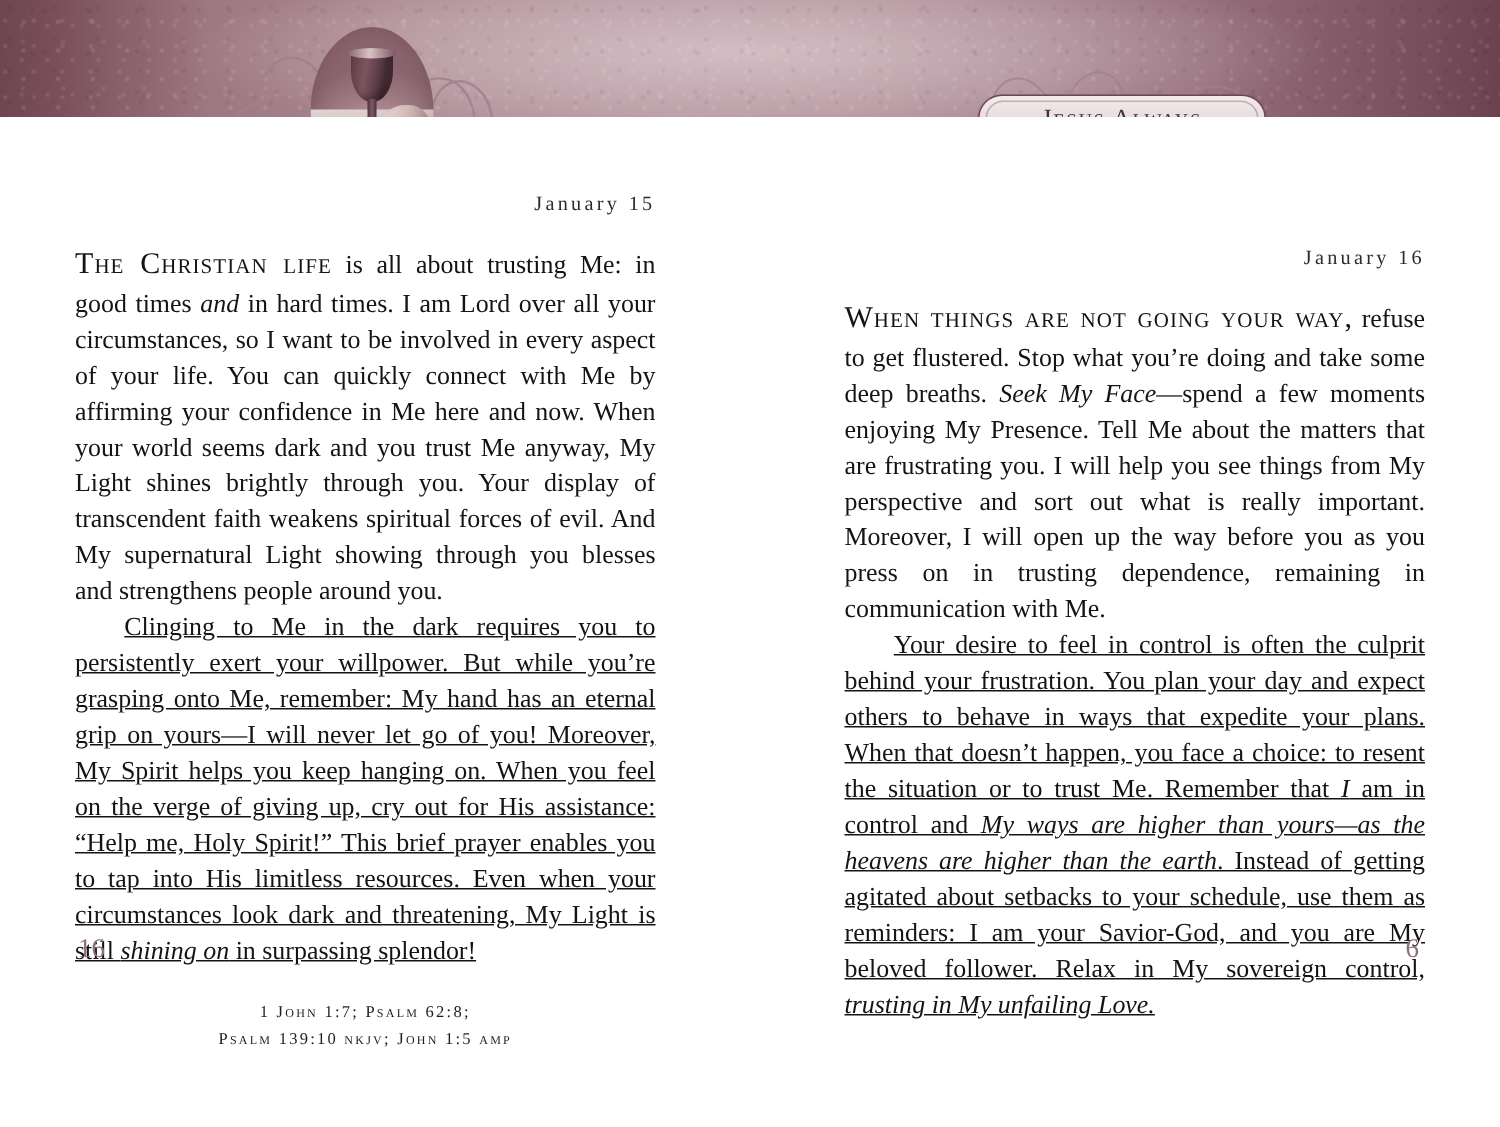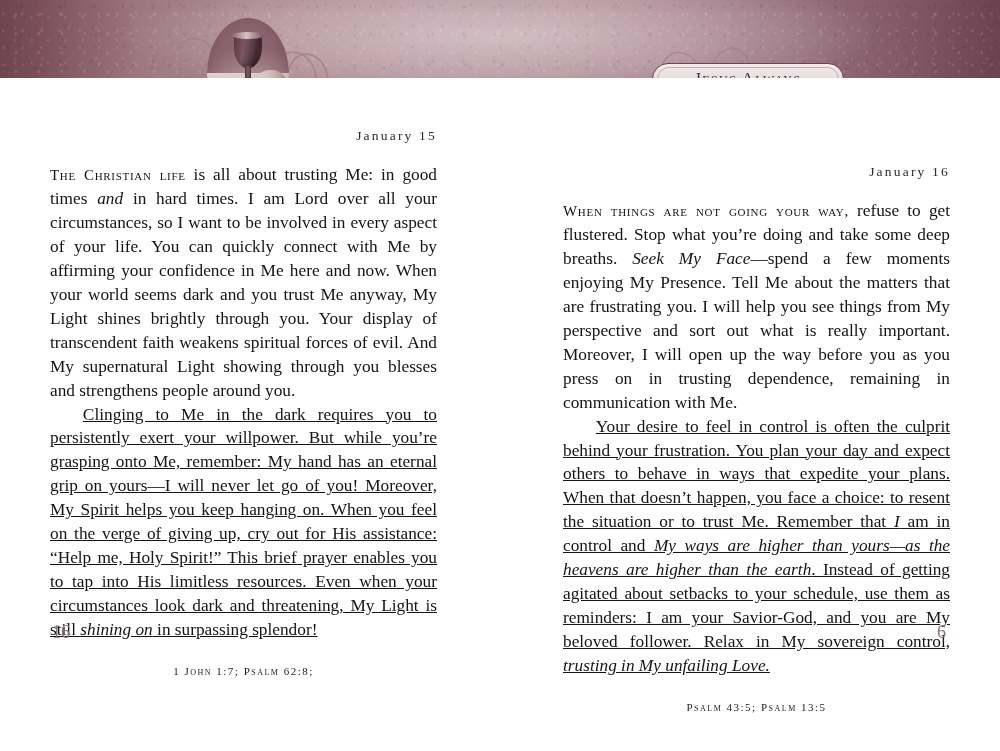--- a/index.html
+++ b/index.html
@@ -200,21 +200,21 @@
     text-align: justify;
     text-justify: inter-word;
     color: #141414;
     hyphens: manual;
   }
   .devotional p + p { text-indent: 1.9em; text-decoration: underline; }
 
   .smallcaps-open {
     font-variant: small-caps;
     letter-spacing: .7px;
-    font-size: 15px;
+    font-size: 20px;
   }
   .devotional em, .devotional i { font-style: italic; }
 
   .refs {
     margin-top: 21px;
     text-align: center;
     font-variant: small-caps;
     font-size: 11px;
     letter-spacing: 1.5px;
     line-height: 1.62;
@@ -283,29 +283,29 @@
 <div class="page">
 
   <div class="column left">
     <div class="date-line">January 15</div>
     <div class="devotional">
       <p><span class="smallcaps-open">The Christian life</span><span> is all about trusting Me: in good times <i>and</i> in hard times. I am Lord over all your circumstances, so I want to be involved in every aspect of your life. You can quickly connect with Me by affirming your confidence in Me here and now. When your world seems dark and you trust Me anyway, My Light shines brightly through you. Your display of transcendent faith weakens spiritual forces of evil. And My supernatural Light showing through you blesses and strengthens people around you.</span></p>
       <p>Clinging to Me in the dark requires you to persistently exert your willpower. But while you’re grasping onto Me, remember: My hand has an eternal grip on yours—I will never let go of you! Moreover, My Spirit helps you keep hanging on. When you feel on the verge of giving up, cry out for His assistance: “Help me, Holy Spirit!” This brief prayer enables you to tap into His limitless resources. Even when your circumstances look dark and threatening, My Light is still <i>shining on</i> in surpassing splendor!</p>
     </div>
     <div class="refs">
       <div>1 John 1:7; Psalm 62:8;</div>
+      <div>Psalm 139:10 nkjv; John 1:5 amp</div>
     </div>
   </div>
 
   <div class="column right">
     <div class="date-line">January 16</div>
     <div class="devotional">
       <p><span class="smallcaps-open">When things are not going your way,</span><span> refuse to get flustered. Stop what you’re doing and take some deep breaths. <i>Seek My Face</i>—spend a few moments enjoying My Presence. Tell Me about the matters that are frustrating you. I will help you see things from My perspective and sort out what is really important. Moreover, I will open up the way before you as you press on in trusting dependence, remaining in communication with Me.</span></p>
       <p>Your desire to feel in control is often the culprit behind your frustration. You plan your day and expect others to behave in ways that expedite your plans. When that doesn’t happen, you face a choice: to resent the situation or to trust Me. Remember that <i>I</i> am in control and <i>My ways are higher than yours—as the heavens are higher than the earth</i>. Instead of getting agitated about setbacks to your schedule, use them as reminders: I am your Savior-God, and you are My beloved follower. Relax in My sovereign control, <i>trusting in My unfailing Love.</i></p>
     </div>
     <div class="refs">
-      <div>Psalm 43:5; Psalm 13:5</div>
     </div>
   </div>
 
   <div class="folio left">16</div>
   <div class="folio right">6</div>
 </div>
 
 </body></html>

